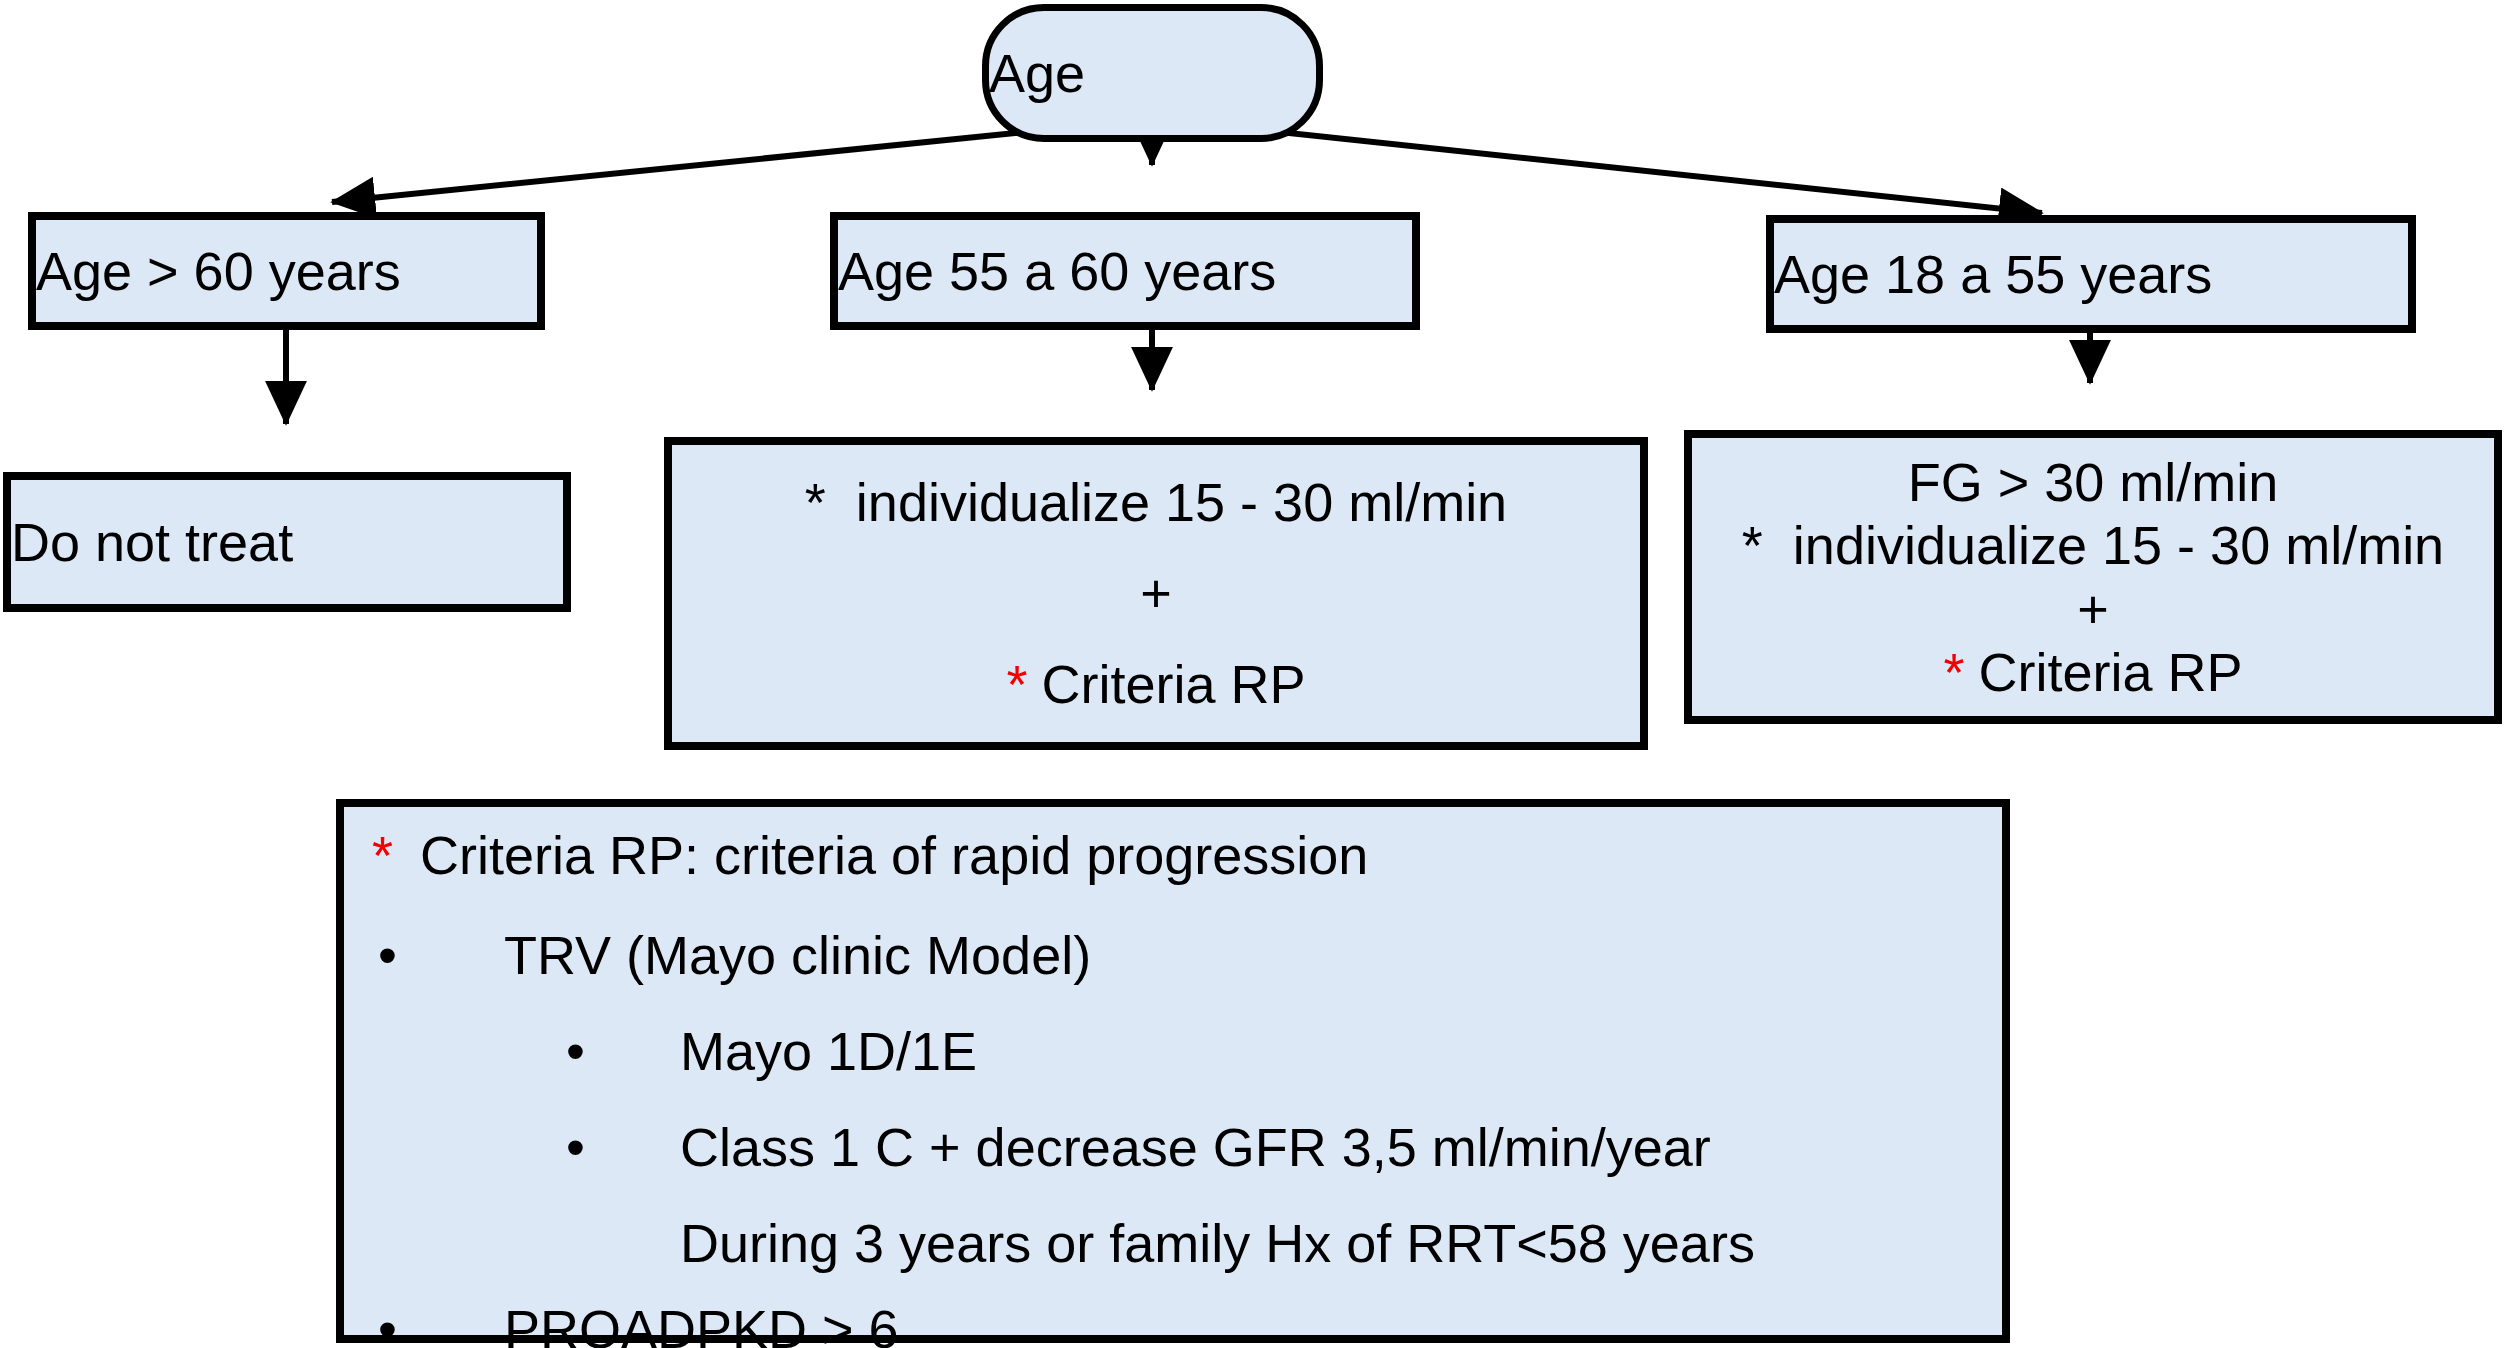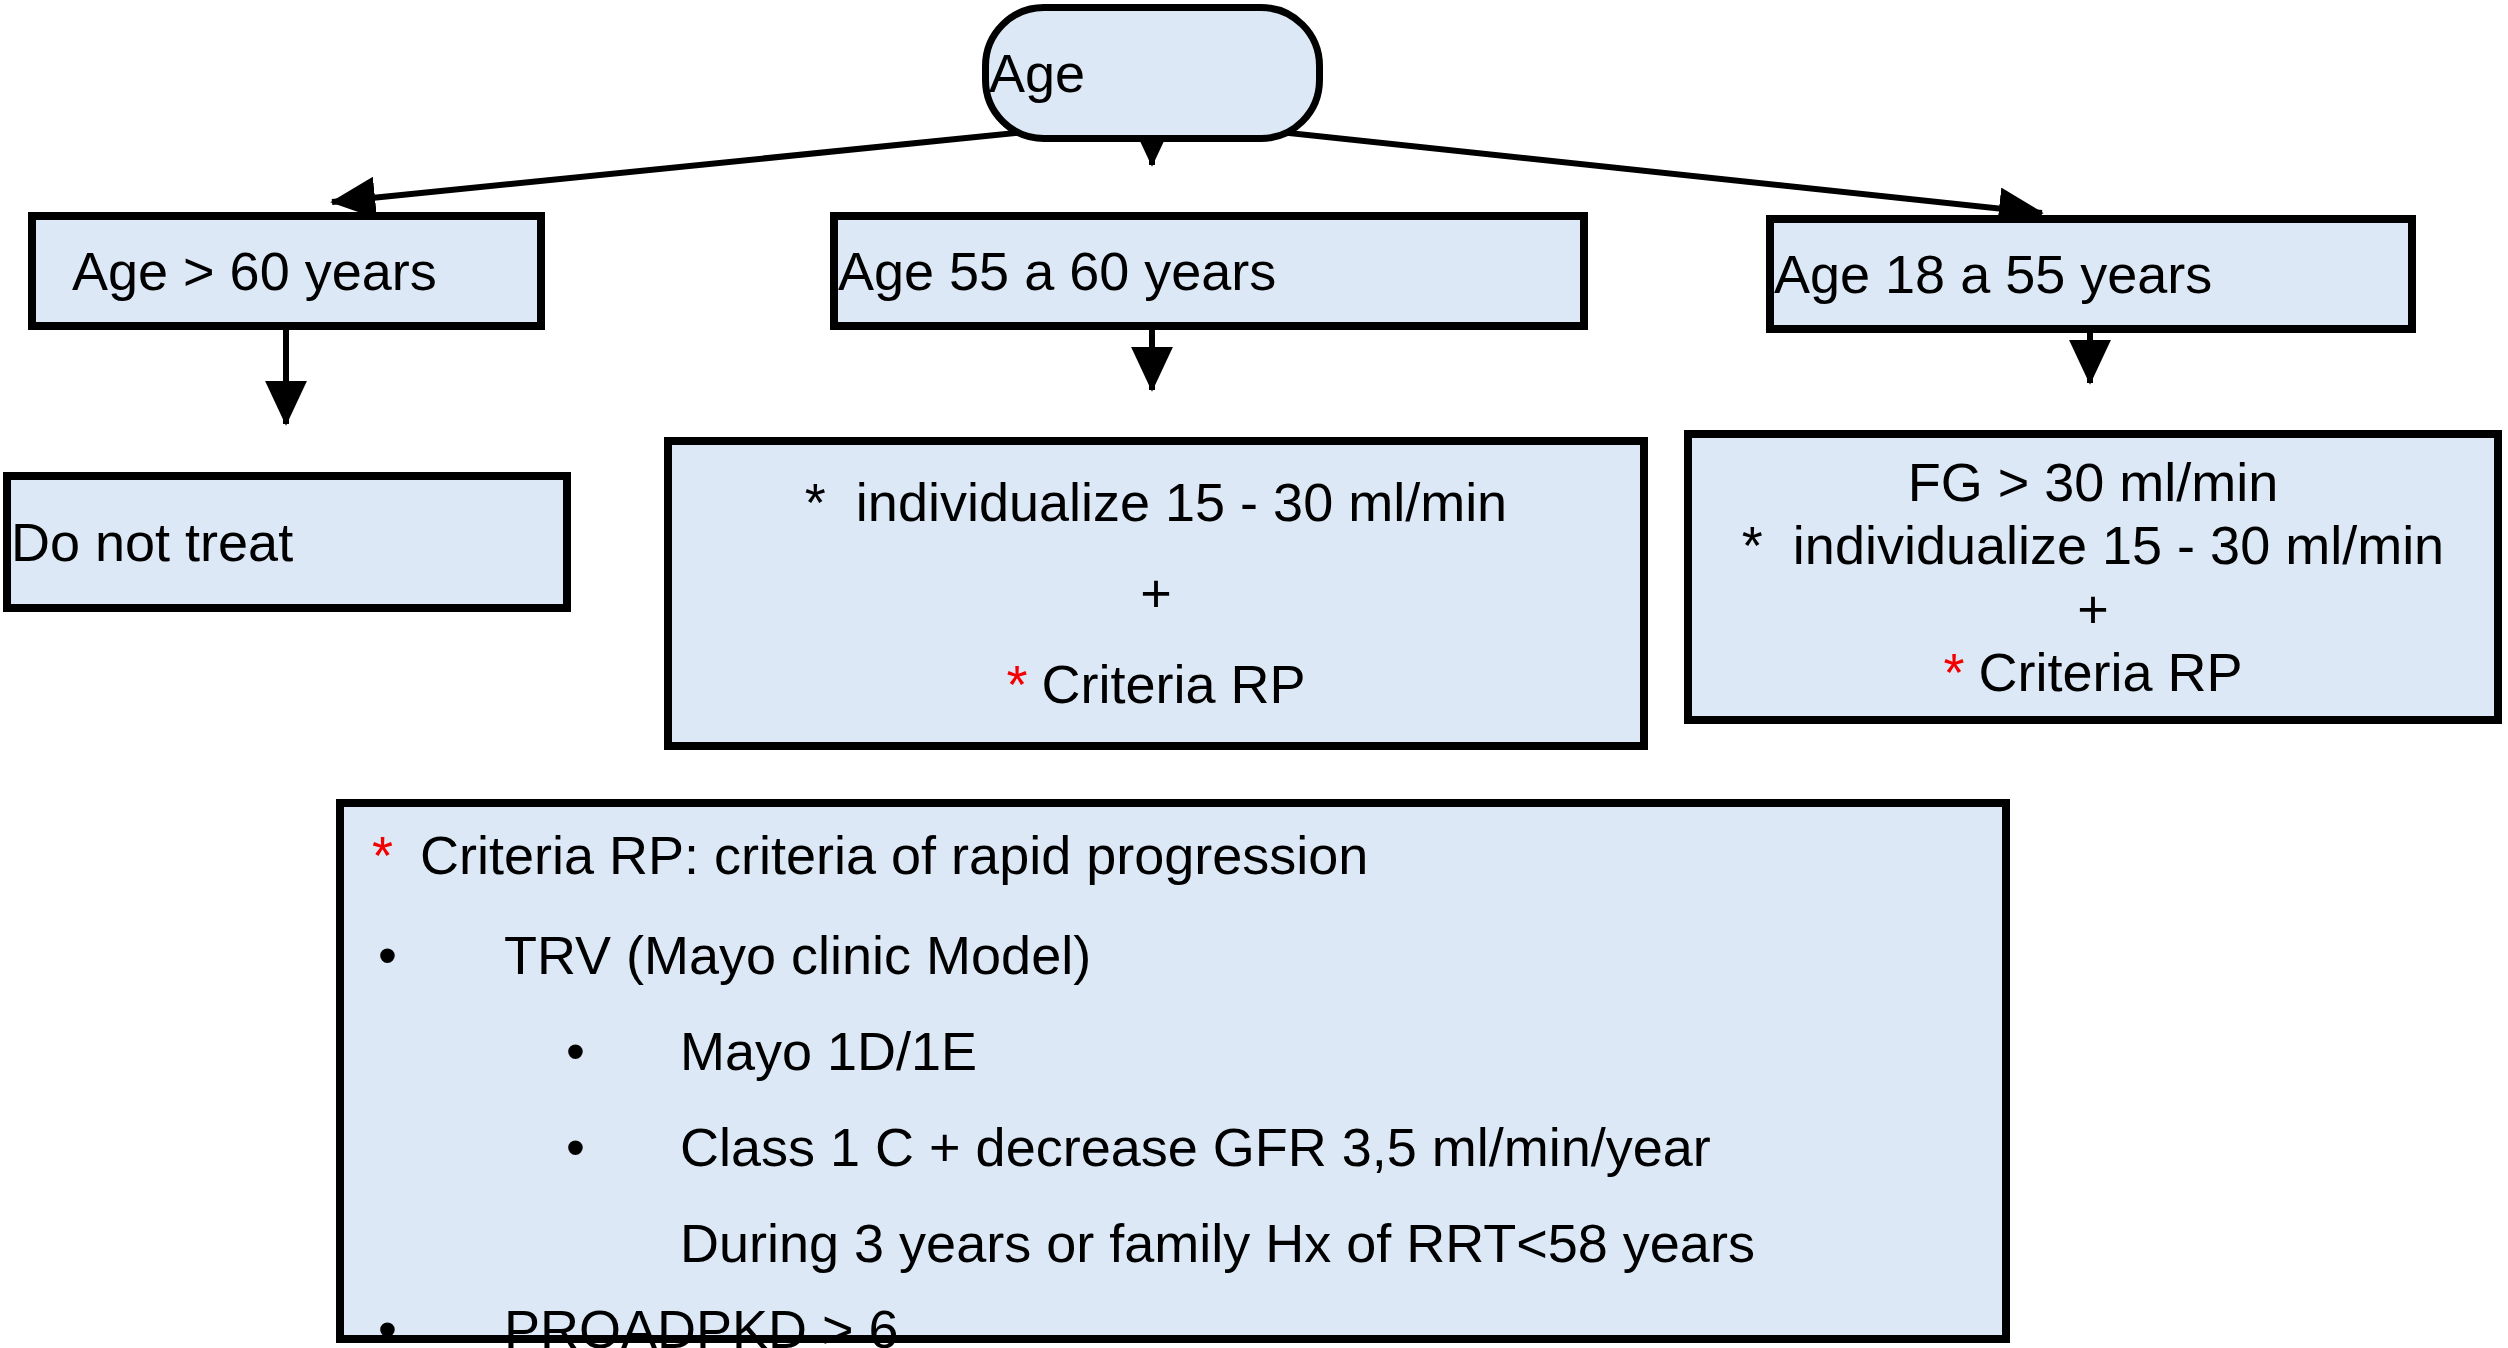--- a/index.html
+++ b/index.html
@@ -95,25 +95,25 @@
       <line x1="286" y1="330" x2="286" y2="424" marker-end="url(#ah)"></line>
       <line x1="1152" y1="330" x2="1152" y2="390" marker-end="url(#ah)"></line>
       <line x1="2090" y1="333" x2="2090" y2="383" marker-end="url(#ah)"></line>
     </g>
   </svg>
 
   <div class="node oval" style="left:982px; top:4px; width:341px; height:138px;">
     <span>Age</span>
   </div>
 
-  <div class="node" style="left:28px; top:212px; width:517px; height:118px;padding-left:36px;">
+  <div class="node" style="left:28px; top:212px; width:517px; height:118px;">
     <span>Age &gt; 60 years</span>
   </div>
 
-  <div class="node" style="left:830px; top:212px; width:758px; height:118px;">
+  <div class="node" style="left:830px; top:212px; width:590px; height:118px;">
     <span>Age 55 a 60 years</span>
   </div>
 
   <div class="node" style="left:1766px; top:215px; width:650px; height:118px;">
     <span>Age 18 a 55 years</span>
   </div>
 
   <div class="node" style="left:3px; top:472px; width:568px; height:140px;">
     <span>Do not treat</span>
   </div>

